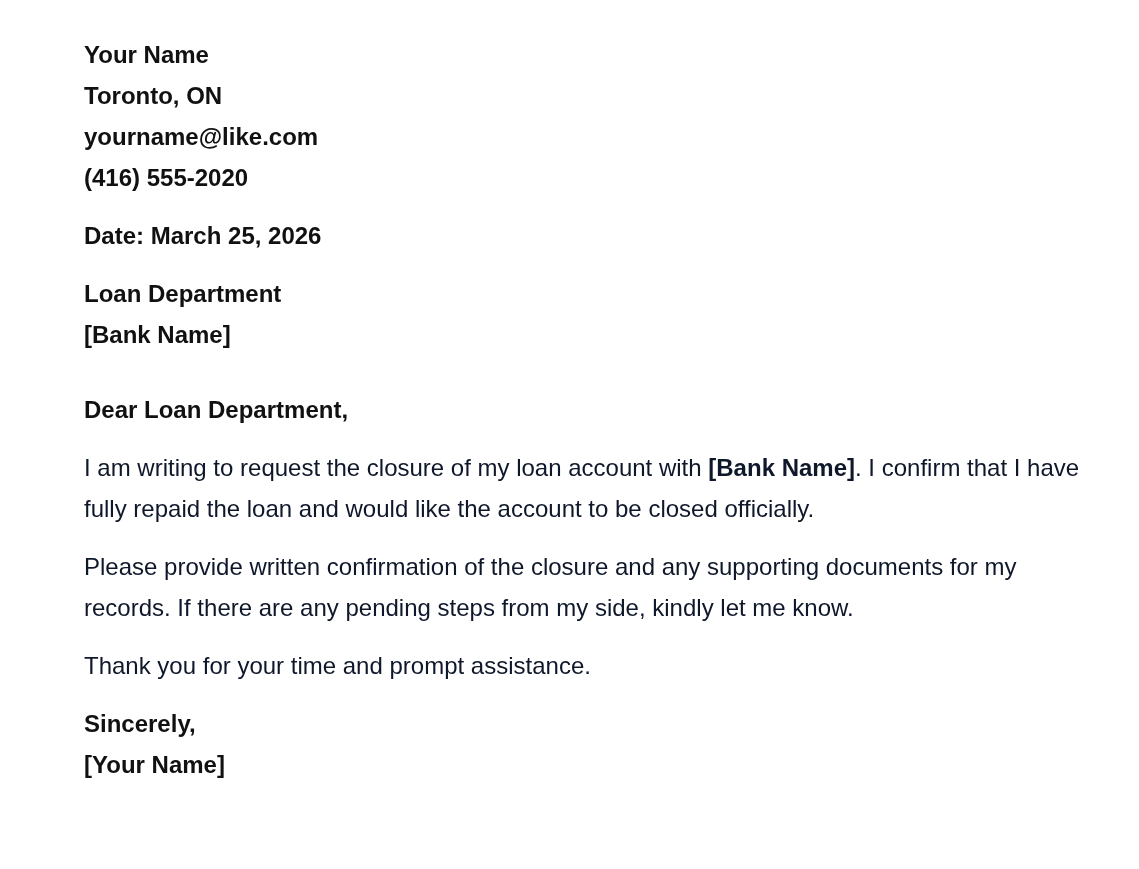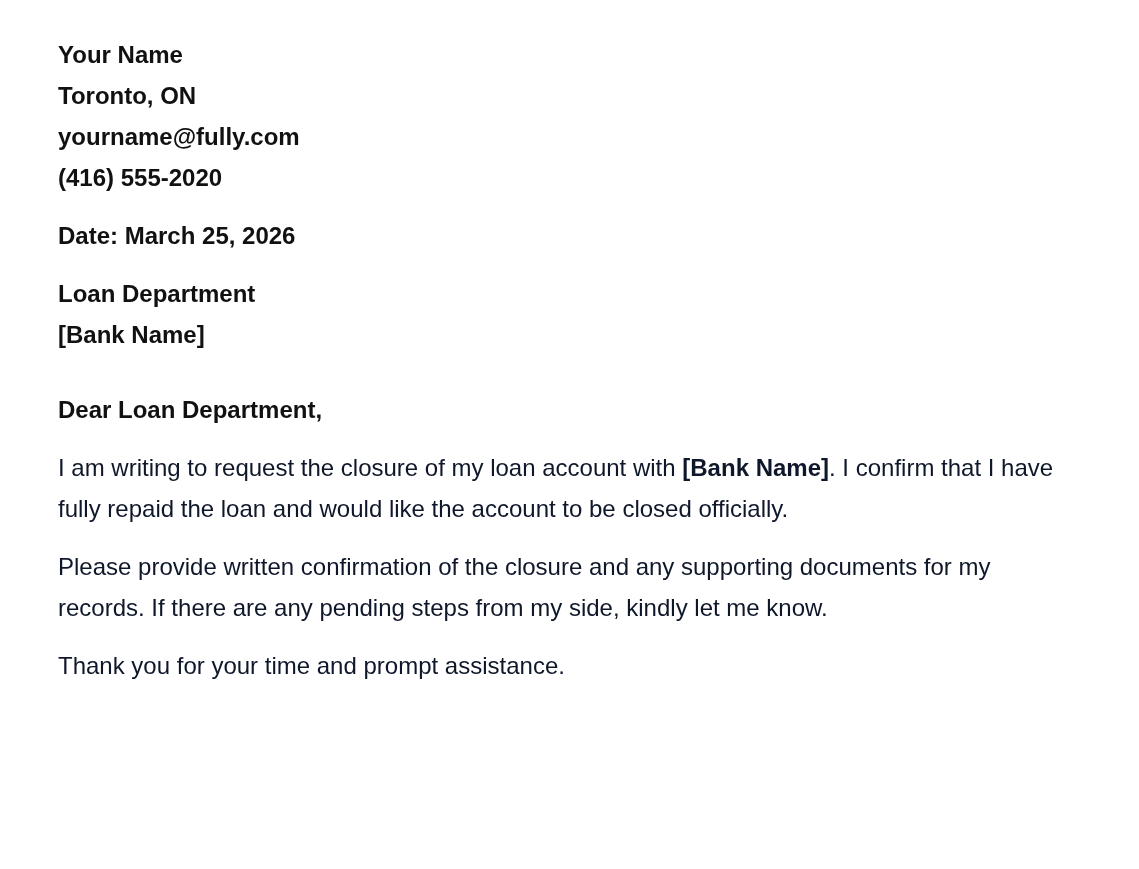--- a/index.html
+++ b/index.html
@@ -13,21 +13,21 @@
     height: 869px;
     font-family: "Liberation Sans", "DejaVu Sans", sans-serif;
     color: #000000;
     -webkit-font-smoothing: antialiased;
   }
   .page {
     box-sizing: border-box;
     width: 1139px;
     min-height: 869px;
     background: #ffffff;
-    padding: 34px 74px 20px 58px;
+    padding: 34px 74px 20px 84px;
   }
   .letter {
     width: 1010px;
     max-width: 1010px;
   }
   .line {
     font-size: 24px;
     line-height: 41px;
     font-weight: 700;
     color: #111111;
@@ -69,21 +69,21 @@
 </style>
 </head>
 <body>
 
 <div class="page">
   <div class="letter">
 
     <div class="block sender-block">
       <div class="line bold">Your Name</div>
       <div class="line">Toronto, ON</div>
-      <div class="line">yourname@fully.com</div>
+      <div class="line">yourname@like.com</div>
       <div class="line">(416) 555-2020</div>
     </div>
 
     <div class="spacer-sm"></div>
 
     <div class="block">
       <span class="line bold">Date:</span><span class="line"> March 25, 2026</span>
     </div>
 
     <div class="spacer-md"></div>
@@ -109,15 +109,19 @@
     <div class="spacer-md"></div>
 
     <p class="para">Please provide written confirmation of the closure and any supporting documents for my records. If there are any pending steps from my side, kindly let me know.</p>
 
     <div class="spacer-md"></div>
 
     <p class="para">Thank you for your time and prompt assistance.</p>
 
     <div class="spacer-md"></div>
 
+    <div class="block signoff-block">
+      <div class="line bold">Sincerely,</div>
+      <div class="line bold">[Your Name]</div>
+    </div>
 
   </div>
 </div>
 
 </body></html>

